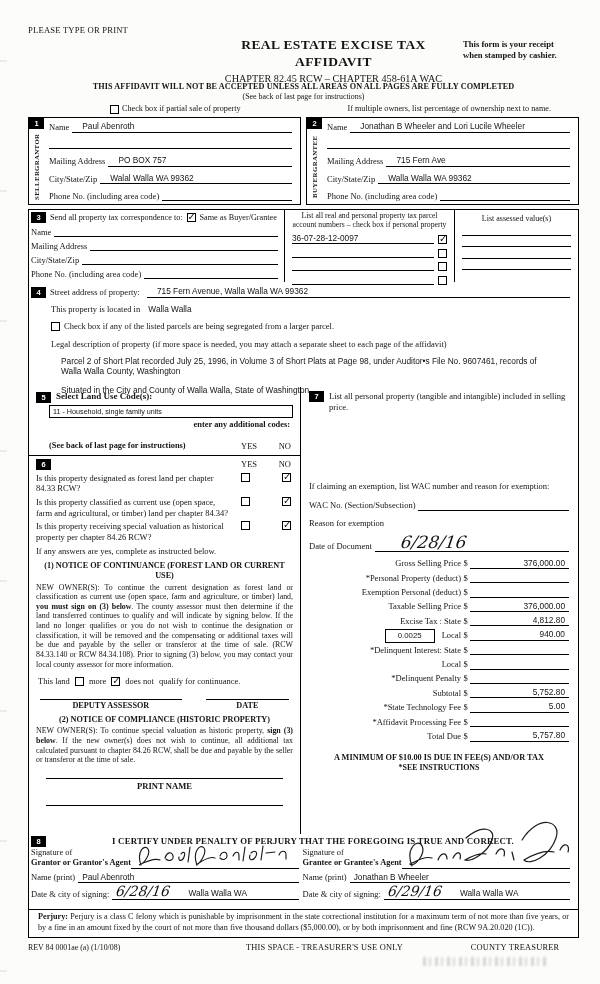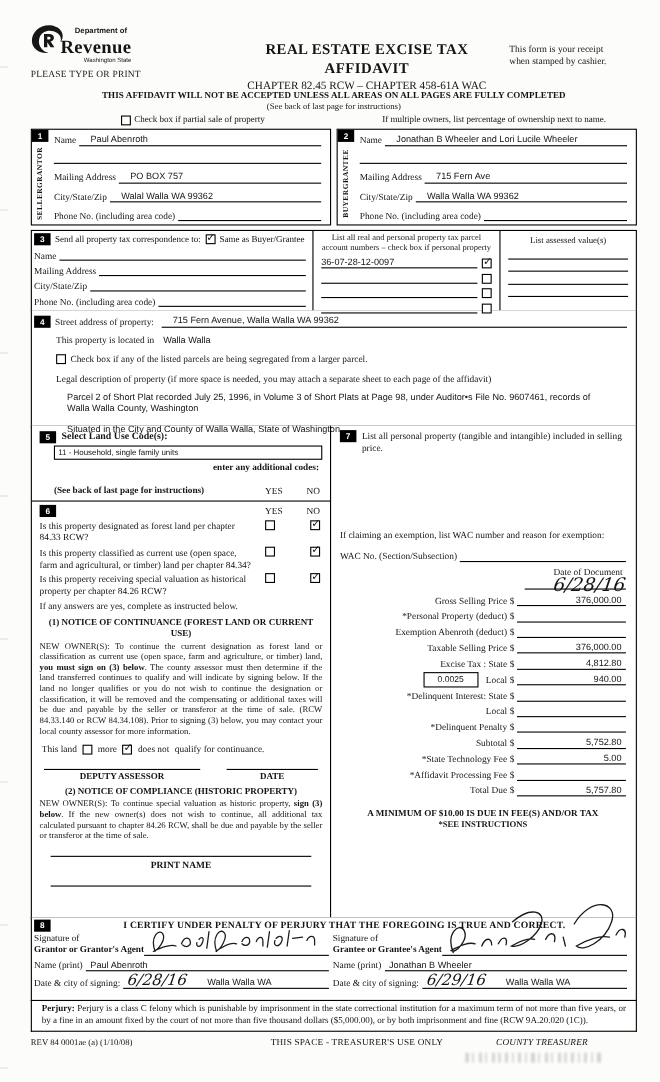--- a/index.html
+++ b/index.html
@@ -14,21 +14,21 @@
   .logo { display:flex; align-items:flex-start; }
   .logo-mark { width:34px; height:28px; }
   .logo-text { margin-left:-7px; }
   .logo-l1 { font-family:"Liberation Sans",sans-serif; font-size:7px; font-weight:bold; margin-left:13px; }
   .logo-l2 { font-size:17px; font-weight:bold; letter-spacing:.3px; margin-top:-2px; }
   .logo-l3 { font-family:"Liberation Sans",sans-serif; font-size:5.5px; text-align:right; margin-top:-1px; }
   .type-print { font-size:8.6px; margin-top:3px; letter-spacing:.2px; }
   .hdr-center { flex:1; text-align:center; padding-top:15px; }
   .hdr-title { font-size:13.5px; font-weight:bold; letter-spacing:.4px; }
   .hdr-sub { font-size:10.2px; margin-top:2px; }
-  .hdr-right { width:116px; font-size:8.6px; padding-top:17px; line-height:1.3; }
+  .hdr-right { width:116px; font-size:8.6px; padding-top:17px; line-height:1.3;font-weight:bold; }
   .warn { text-align:center; font-weight:bold; font-size:8.2px; letter-spacing:.1px; }
   .seeback-c { text-align:center; font-size:7.9px; }
   .partialrow { display:flex; align-items:center; font-size:8.2px; margin:2px 0 3px; }
   .partial-left { margin-left:62px; display:flex; align-items:center; gap:3px;padding-left:20px; }
   .partial-right { margin-left:auto; margin-right:28px; }
 
   
   .cb { display:inline-block; width:9px; height:9px; border:1px solid #000; background:#fff;
         position:relative; flex:0 0 auto; vertical-align:-1px; }
   .cb.checked::after { content:"\2713"; position:absolute; left:0; top:-3px; font-size:10px;
@@ -101,21 +101,21 @@
   .sig3 { text-align:center; font-weight:bold; font-size:8.6px; margin-top:7px; }
   .fullline { border-bottom:1px solid #000; height:1px; margin:13px 10px 0; }
   .printname { text-align:center; font-weight:bold; font-size:8.6px; margin-top:2px; }
 
   .col-right { flex:1; padding:4px 9px 0 8px; display:flex; flex-direction:column; }
   .s7-top { display:flex; gap:5px; }
   .s7-exempt { margin-top:68px; }
   .wacline { display:flex; align-items:flex-end; margin-top:9px; }
   .reason { margin-top:7px; }
   .typeline { display:flex; align-items:flex-end; margin-top:24px; }
-  .dateline { display:flex; align-items:flex-end; margin-top:4px; height:19px;flex-direction:column; }
+  .dateline { display:flex; align-items:flex-end; margin-top:4px; height:19px; }
   .dateline .hand { font-size:17px; padding-left:26px; }
   .fin { margin-top:3px; }
   .fin-row { display:flex; align-items:flex-end; height:14.4px; }
   .fin-label { width:152px; text-align:right; white-space:nowrap; display:flex; justify-content:flex-end; align-items:flex-end; }
   .fin-d { width:9px; text-align:center; }
   .fin-val { flex:1; border-bottom:1px solid #000; text-align:right; font-family:"Liberation Sans",sans-serif;
              font-size:8.3px; padding-right:4px; min-height:10px; }
   .rate-box { border:1px solid #000; font-family:"Liberation Sans",sans-serif; font-size:7.8px;
               padding:1px 12px; margin-right:7px; margin-bottom:-2px; }
   .min1 { text-align:center; font-weight:bold; font-size:8.3px; margin-top:11px; }
@@ -134,49 +134,36 @@
   .half .daterow .hand { font-size:14px; padding-left:4px; }
   .citytyped { padding-left:18px; }
   .namerow,.daterow { display:flex; align-items:flex-end; margin-top:3px; }
 
   
   .perjury { border:1px solid #000; border-top:0; margin-top:-1px; padding:3px 9px; font-size:8.2px;
              line-height:1.3; text-align:justify; background:#fff; }
   .footer-row { display:flex; align-items:flex-start; margin-top:5px; font-size:8.4px; }
   .f-rev { width:170px; font-size:7.9px; }
   .f-mid { flex:1; text-align:center; letter-spacing:.2px; }
-  .f-right { width:128px; text-align:left; letter-spacing:.2px;font-style:italic; }
+  .f-right { width:128px; text-align:center; letter-spacing:.2px; }
   .stamp { position:absolute; right:52px; bottom:18px; width:125px; height:9px; opacity:.35;
            filter:blur(1px);
            background:repeating-linear-gradient(90deg,#8a8a86 0 3px,transparent 3px 6px,#9a9a96 6px 8px,transparent 8px 12px); }
   .edge-noise { position:absolute; left:0; top:0; width:7px; height:984px; opacity:.25;
            background:repeating-linear-gradient(180deg,transparent 0 60px,#b9b9b4 60px 62px,transparent 62px 130px); }
 </style>
 </head>
 <body>
 
 <div class="page">
   <div class="edge-noise"></div>
   <div class="content">
 
     <div class="hdr">
       <div class="hdr-left">
-        <div class="logo">
-          <span class="logo-mark">
-            <svg width="34" height="28" viewBox="0 0 34 28">
-              <path d="M17 1 C7 1 1 8 1 15 C1 23 9 27 16 26 C9 24 6 18 8 12 C10 6 18 4 24 8 C27 10 28 13 27 16 C31 12 29 4 22 2 C20 1.3 18.5 1 17 1 Z" fill="#171717"></path>
-              <path d="M12 9 L12 21 L15 21 L15 16.5 L18 21 L21.5 21 L18 15.8 C20 15.2 21 13.8 21 12.3 C21 10.2 19.2 9 16.8 9 Z M15 11.3 L16.4 11.3 C17.4 11.3 18 11.8 18 12.6 C18 13.4 17.4 14 16.4 14 L15 14 Z" fill="#171717"></path>
-            </svg>
-          </span>
-          <span class="logo-text">
-            <span class="logo-l1">Department of</span>
-            <span class="logo-l2" style="display:block">Revenue</span>
-            <span class="logo-l3" style="display:block">Washington State</span>
-          </span>
-        </div>
         <div class="type-print">PLEASE TYPE OR PRINT</div>
       </div>
       <div class="hdr-center">
         <div class="hdr-title">REAL ESTATE EXCISE TAX AFFIDAVIT</div>
         <div class="hdr-sub">CHAPTER 82.45 RCW – CHAPTER 458-61A WAC</div>
       </div>
       <div class="hdr-right">
         <div>This form is your receipt</div>
         <div>when stamped by cashier.</div>
       </div>
@@ -414,39 +401,40 @@
       <div class="col-right">
         <div class="s7-top">
           <span class="badge">7</span>
           <span style="width:92%">List all  personal property (tangible and intangible) included in selling price.</span>
         </div>
         <div class="s7-exempt">If claiming an exemption, list WAC number and reason for exemption:</div>
         <div class="wacline">
           <span class="lbl">WAC No. (Section/Subsection)</span>
           <span class="uline"></span>
         </div>
+        <div class="reason">Reason for exemption</div>
 
         <div class="dateline">
           <span class="lbl">Date of Document</span>
           <span class="uline"><span class="hand">6/28/16</span></span>
         </div>
 
         <div class="fin">
           <div class="fin-row">
               <span class="fin-label">Gross Selling Price</span>
               <span class="fin-d">$</span>
               <span class="fin-val">376,000.00</span>
             </div>
           <div class="fin-row">
               <span class="fin-label">*Personal Property (deduct)</span>
               <span class="fin-d">$</span>
               <span class="fin-val"></span>
             </div>
           <div class="fin-row">
-              <span class="fin-label">Exemption Abenroth (deduct)</span>
+              <span class="fin-label">Exemption Personal (deduct)</span>
               <span class="fin-d">$</span>
               <span class="fin-val"></span>
             </div>
           <div class="fin-row">
               <span class="fin-label">Taxable Selling Price</span>
               <span class="fin-d">$</span>
               <span class="fin-val">376,000.00</span>
             </div>
           <div class="fin-row">
               <span class="fin-label">Excise Tax : State</span>

